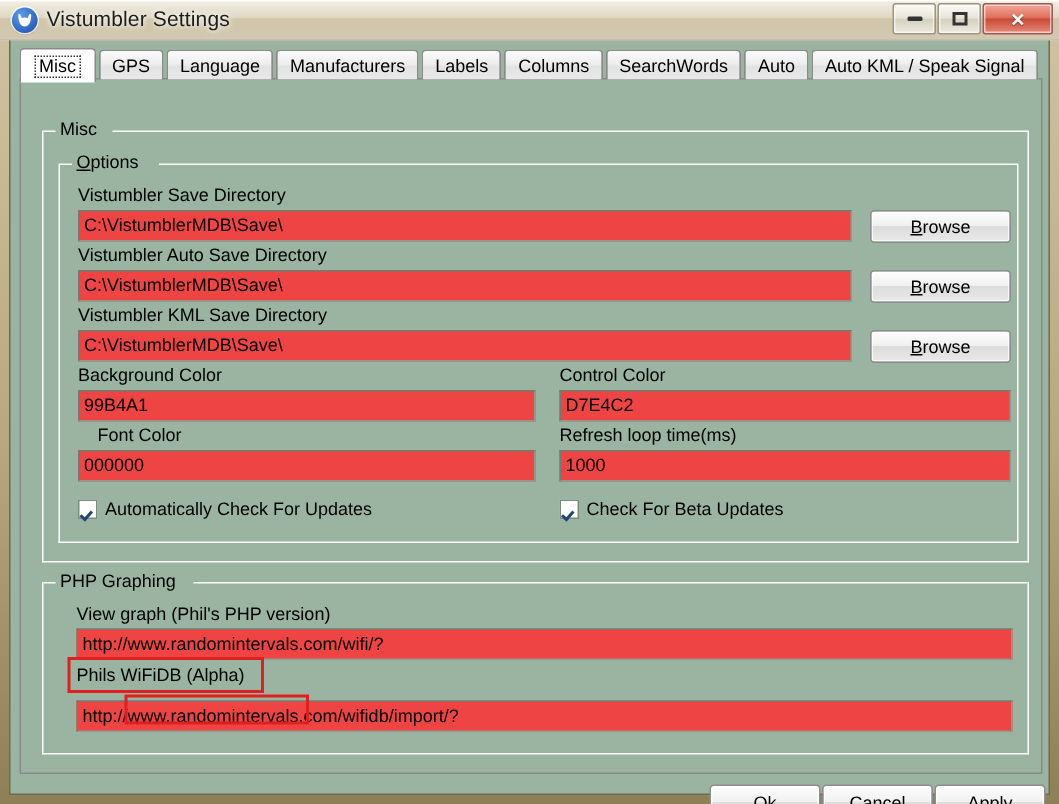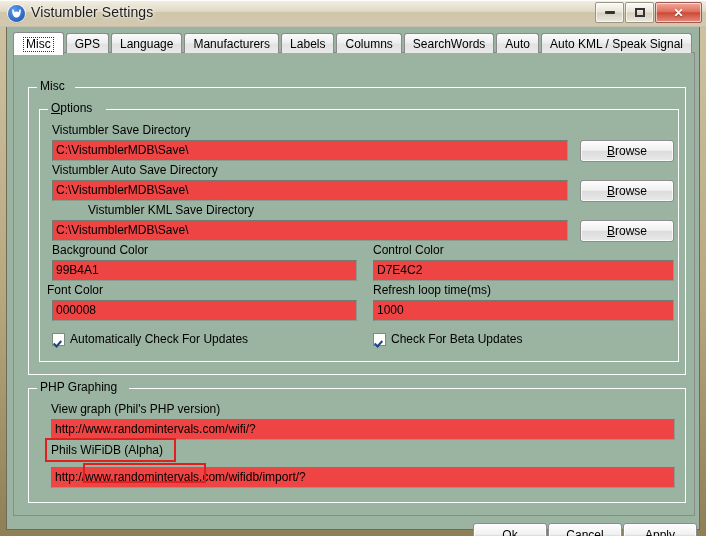--- a/index.html
+++ b/index.html
@@ -325,34 +325,34 @@
           <div class="pbtn" style="left:540px; top:31px; width:94px; height:22px;">
             <span><span class="mnem">B</span><span>rowse</span></span>
           </div>
 
           <div class="lbl" style="left:12px; top:54px;">Vistumbler Auto Save Directory</div>
           <div class="tbox" style="left:12px; top:71px; width:516px; height:21px;">C:\VistumblerMDB\Save\</div>
           <div class="pbtn" style="left:540px; top:71px; width:94px; height:22px;">
             <span><span class="mnem">B</span><span>rowse</span></span>
           </div>
 
-          <div class="lbl" style="left:12px; top:94px;margin-left:36px;">Vistumbler KML Save Directory</div>
+          <div class="lbl" style="left:12px; top:94px;">Vistumbler KML Save Directory</div>
           <div class="tbox" style="left:12px; top:111px; width:516px; height:21px;">C:\VistumblerMDB\Save\</div>
           <div class="pbtn" style="left:540px; top:111px; width:94px; height:22px;">
             <span><span class="mnem">B</span><span>rowse</span></span>
           </div>
 
           <div class="lbl" style="left:12px; top:134px;">Background Color</div>
           <div class="tbox" style="left:12px; top:151px; width:305px; height:21px;">99B4A1</div>
 
           <div class="lbl" style="left:333px; top:134px;">Control Color</div>
           <div class="tbox" style="left:333px; top:151px; width:301px; height:21px;">D7E4C2</div>
 
-          <div class="lbl" style="left:7px; top:174px;">Font Color</div>
-          <div class="tbox" style="left:12px; top:191px; width:305px; height:21px;">000008</div>
+          <div class="lbl" style="left:25px; top:174px;">Font Color</div>
+          <div class="tbox" style="left:12px; top:191px; width:305px; height:21px;">000000</div>
 
           <div class="lbl" style="left:333px; top:174px;">Refresh loop time(ms)</div>
           <div class="tbox" style="left:333px; top:191px; width:301px; height:21px;">1000</div>
 
           <div class="cbox-wrap" style="left:12px; top:223px;">
             <span class="cbox checked"></span>
             <span>Automatically Check For Updates</span>
           </div>
           <div class="cbox-wrap" style="left:333px; top:223px;">
             <span class="cbox checked"></span>

